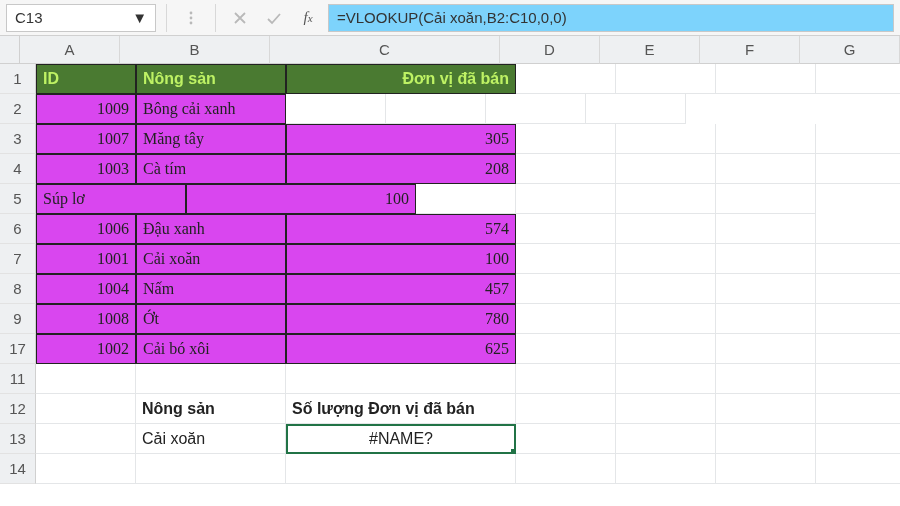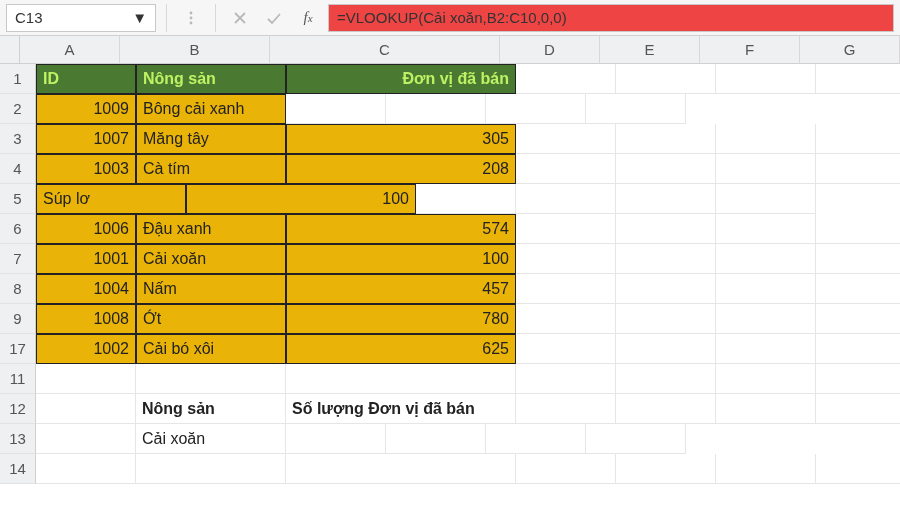--- a/index.html
+++ b/index.html
@@ -35,21 +35,21 @@
   }
   .namebox span { font-size: 15px; color: #333; }
   .chev { color: #666; font-size: 10px; }
   .sep { width: 1px; height: 28px; background: #d8d8d8; margin: 0 4px; }
   .ic { width: 28px; height: 28px; display: flex; align-items: center; justify-content: center; color: #888; }
   .ic svg { width: 16px; height: 16px; }
   .ic.dim { opacity: .55; }
   .formula-input {
     flex: 1;
     height: 28px;
-    background: #ef4444;
+    background: #7dd3fc;
     border: 1px solid #c8c8c8;
     display: flex;
     align-items: center;
     padding: 0 8px;
     font-size: 15px;
     color: #333;
   }
 
   
   .grid { display: flex; }
@@ -102,21 +102,22 @@
 
   
   .hdr {
     background: #4a7a31;
     color: #bef264;
     font-weight: bold;
     border: 1px solid #222 !important;
   }
   .data {
     border: 1px solid #222 !important;
-    background: #eab308;
+    background: #d946ef;
+    font-family: Liberation Serif, serif;
   }
   .right { justify-content: flex-end; }
   .center { justify-content: center; }
   .bold { font-weight: bold; }
 
   
   .sel {
     border: 2px solid #217346 !important;
     position: relative;
   }
@@ -302,20 +303,21 @@
         <div class="cell colC bold" style="overflow:visible;">Số lượng Đơn vị đã bán</div>
         <div class="cell colD"></div>
         <div class="cell colE"></div>
         <div class="cell colF"></div>
         <div class="cell colG"></div>
       </div>
 
       <div class="row">
         <div class="cell colA"></div>
         <div class="cell colB">Cải xoăn</div>
+        <div class="cell colC center sel">#NAME?</div>
         <div class="cell colD"></div>
         <div class="cell colE"></div>
         <div class="cell colF"></div>
         <div class="cell colG"></div>
       </div>
 
       <div class="row">
         <div class="cell colA"></div>
         <div class="cell colB"></div>
         <div class="cell colC"></div>

